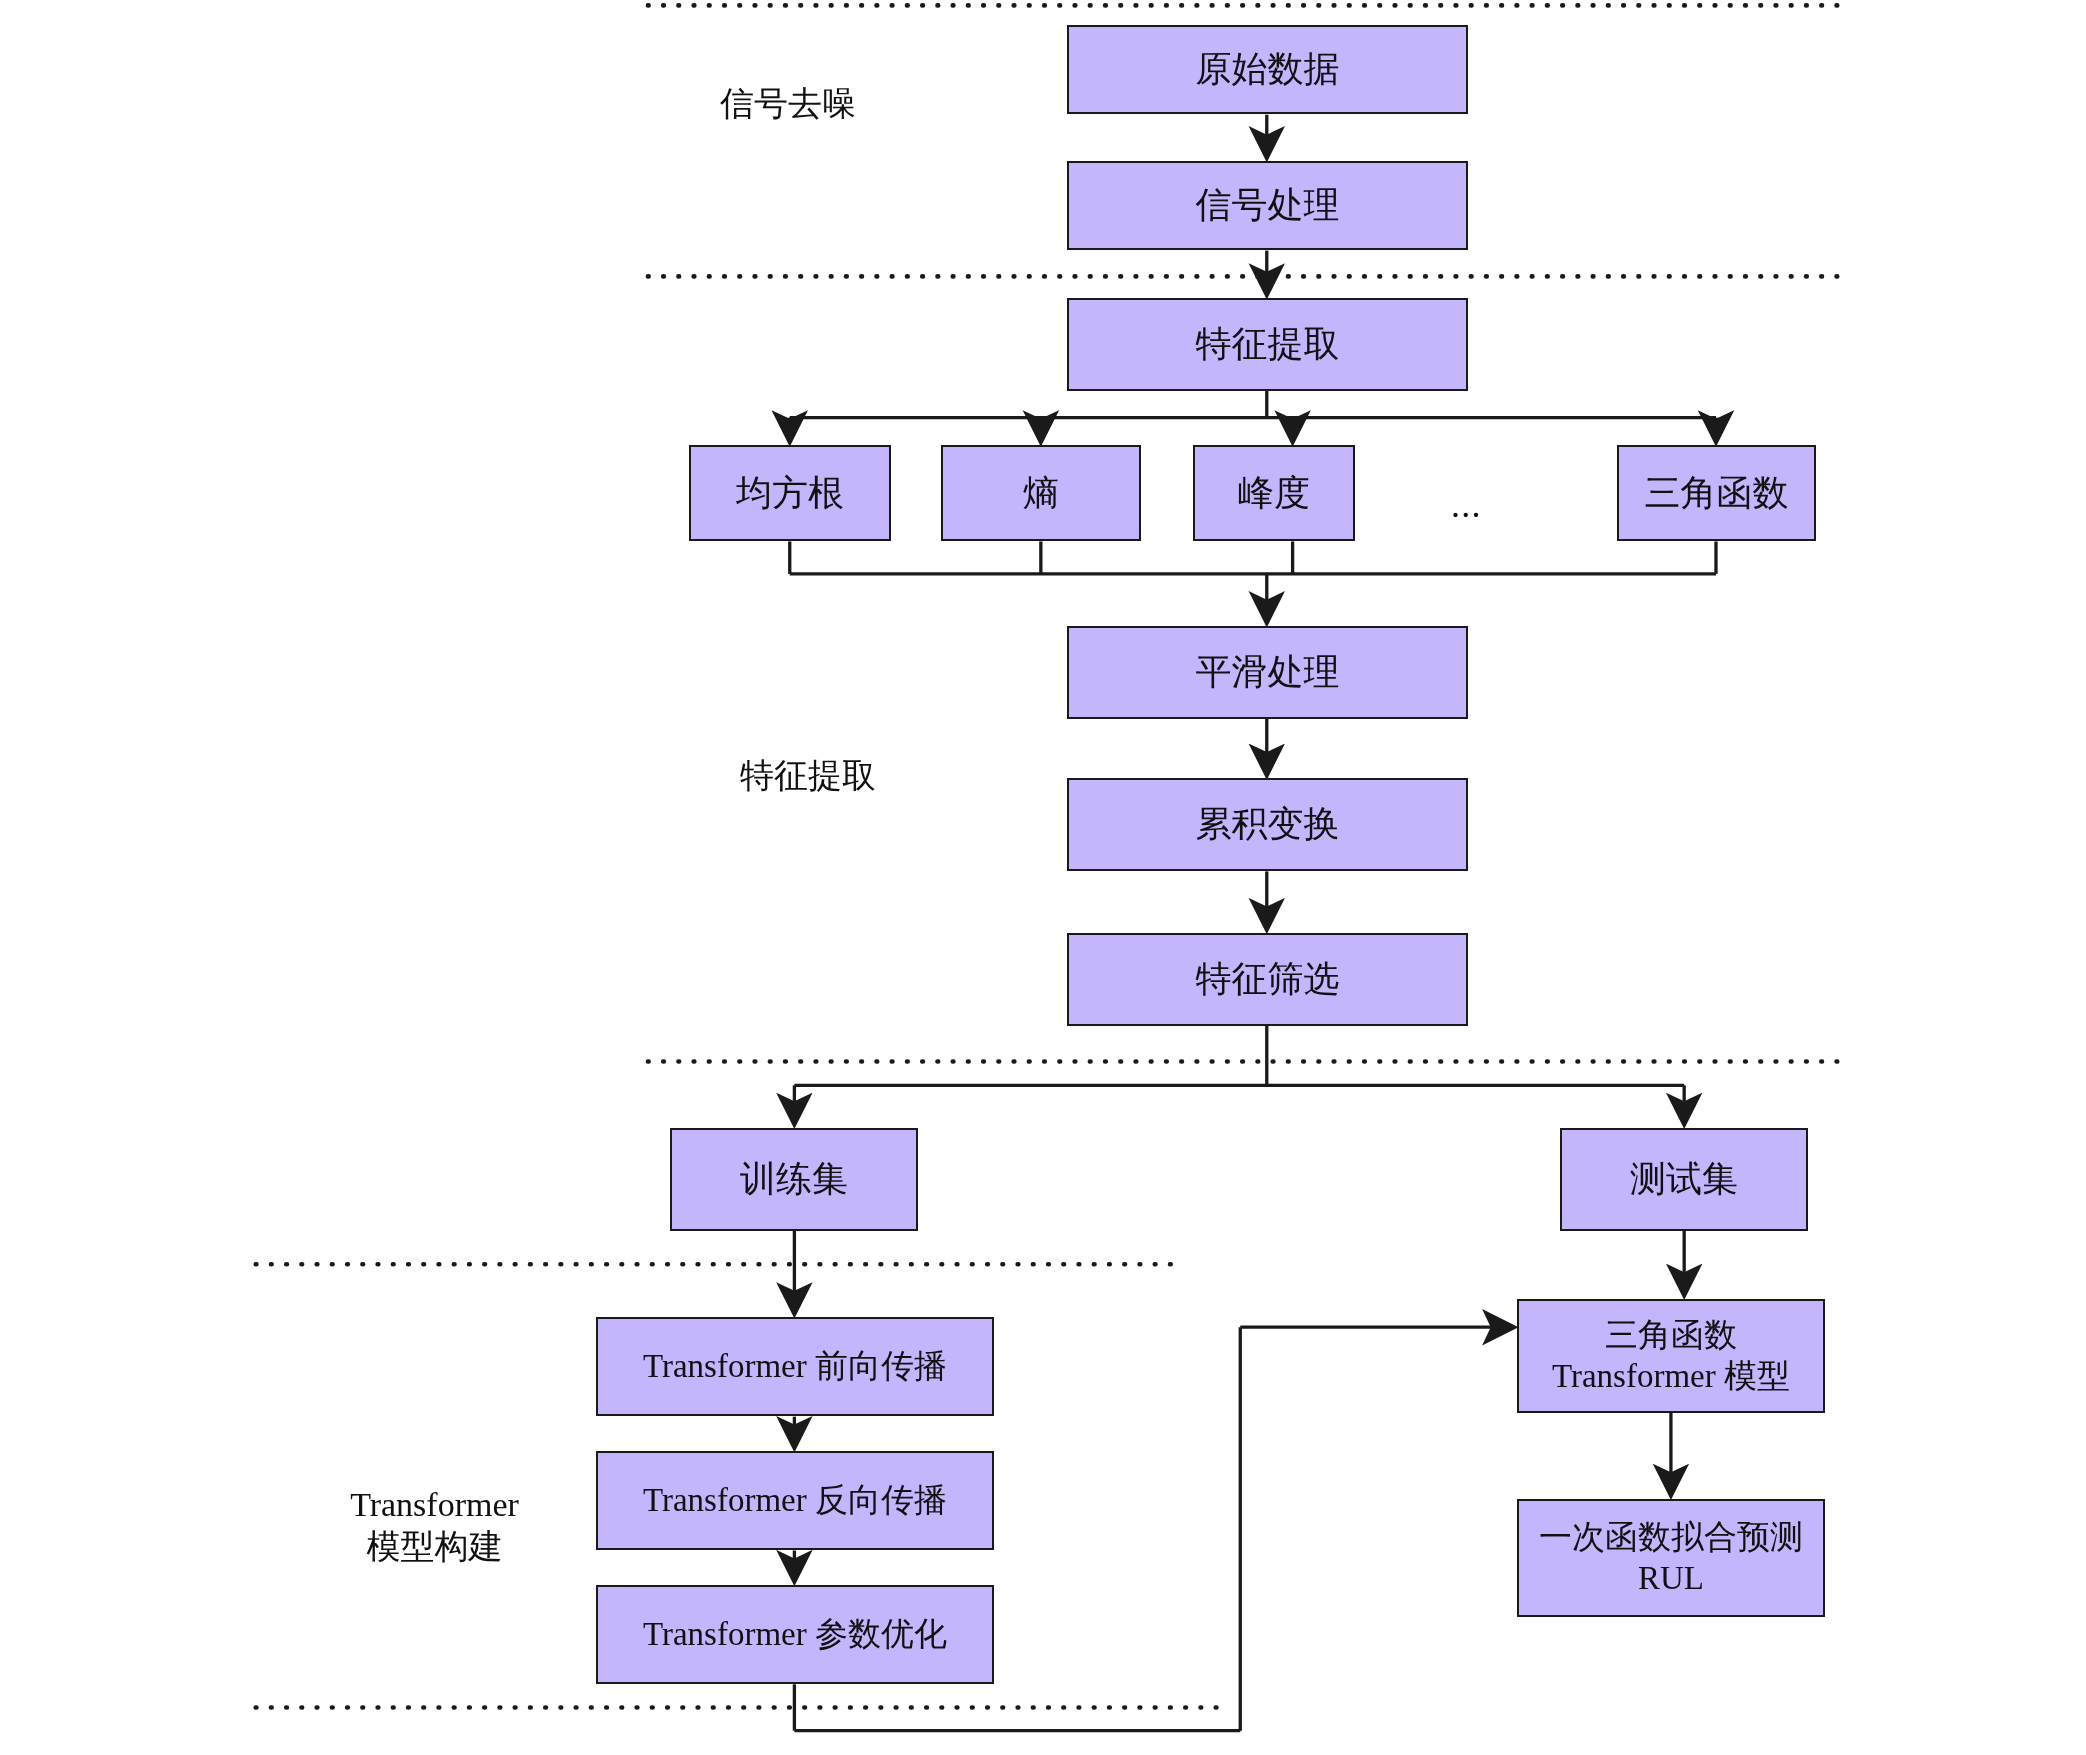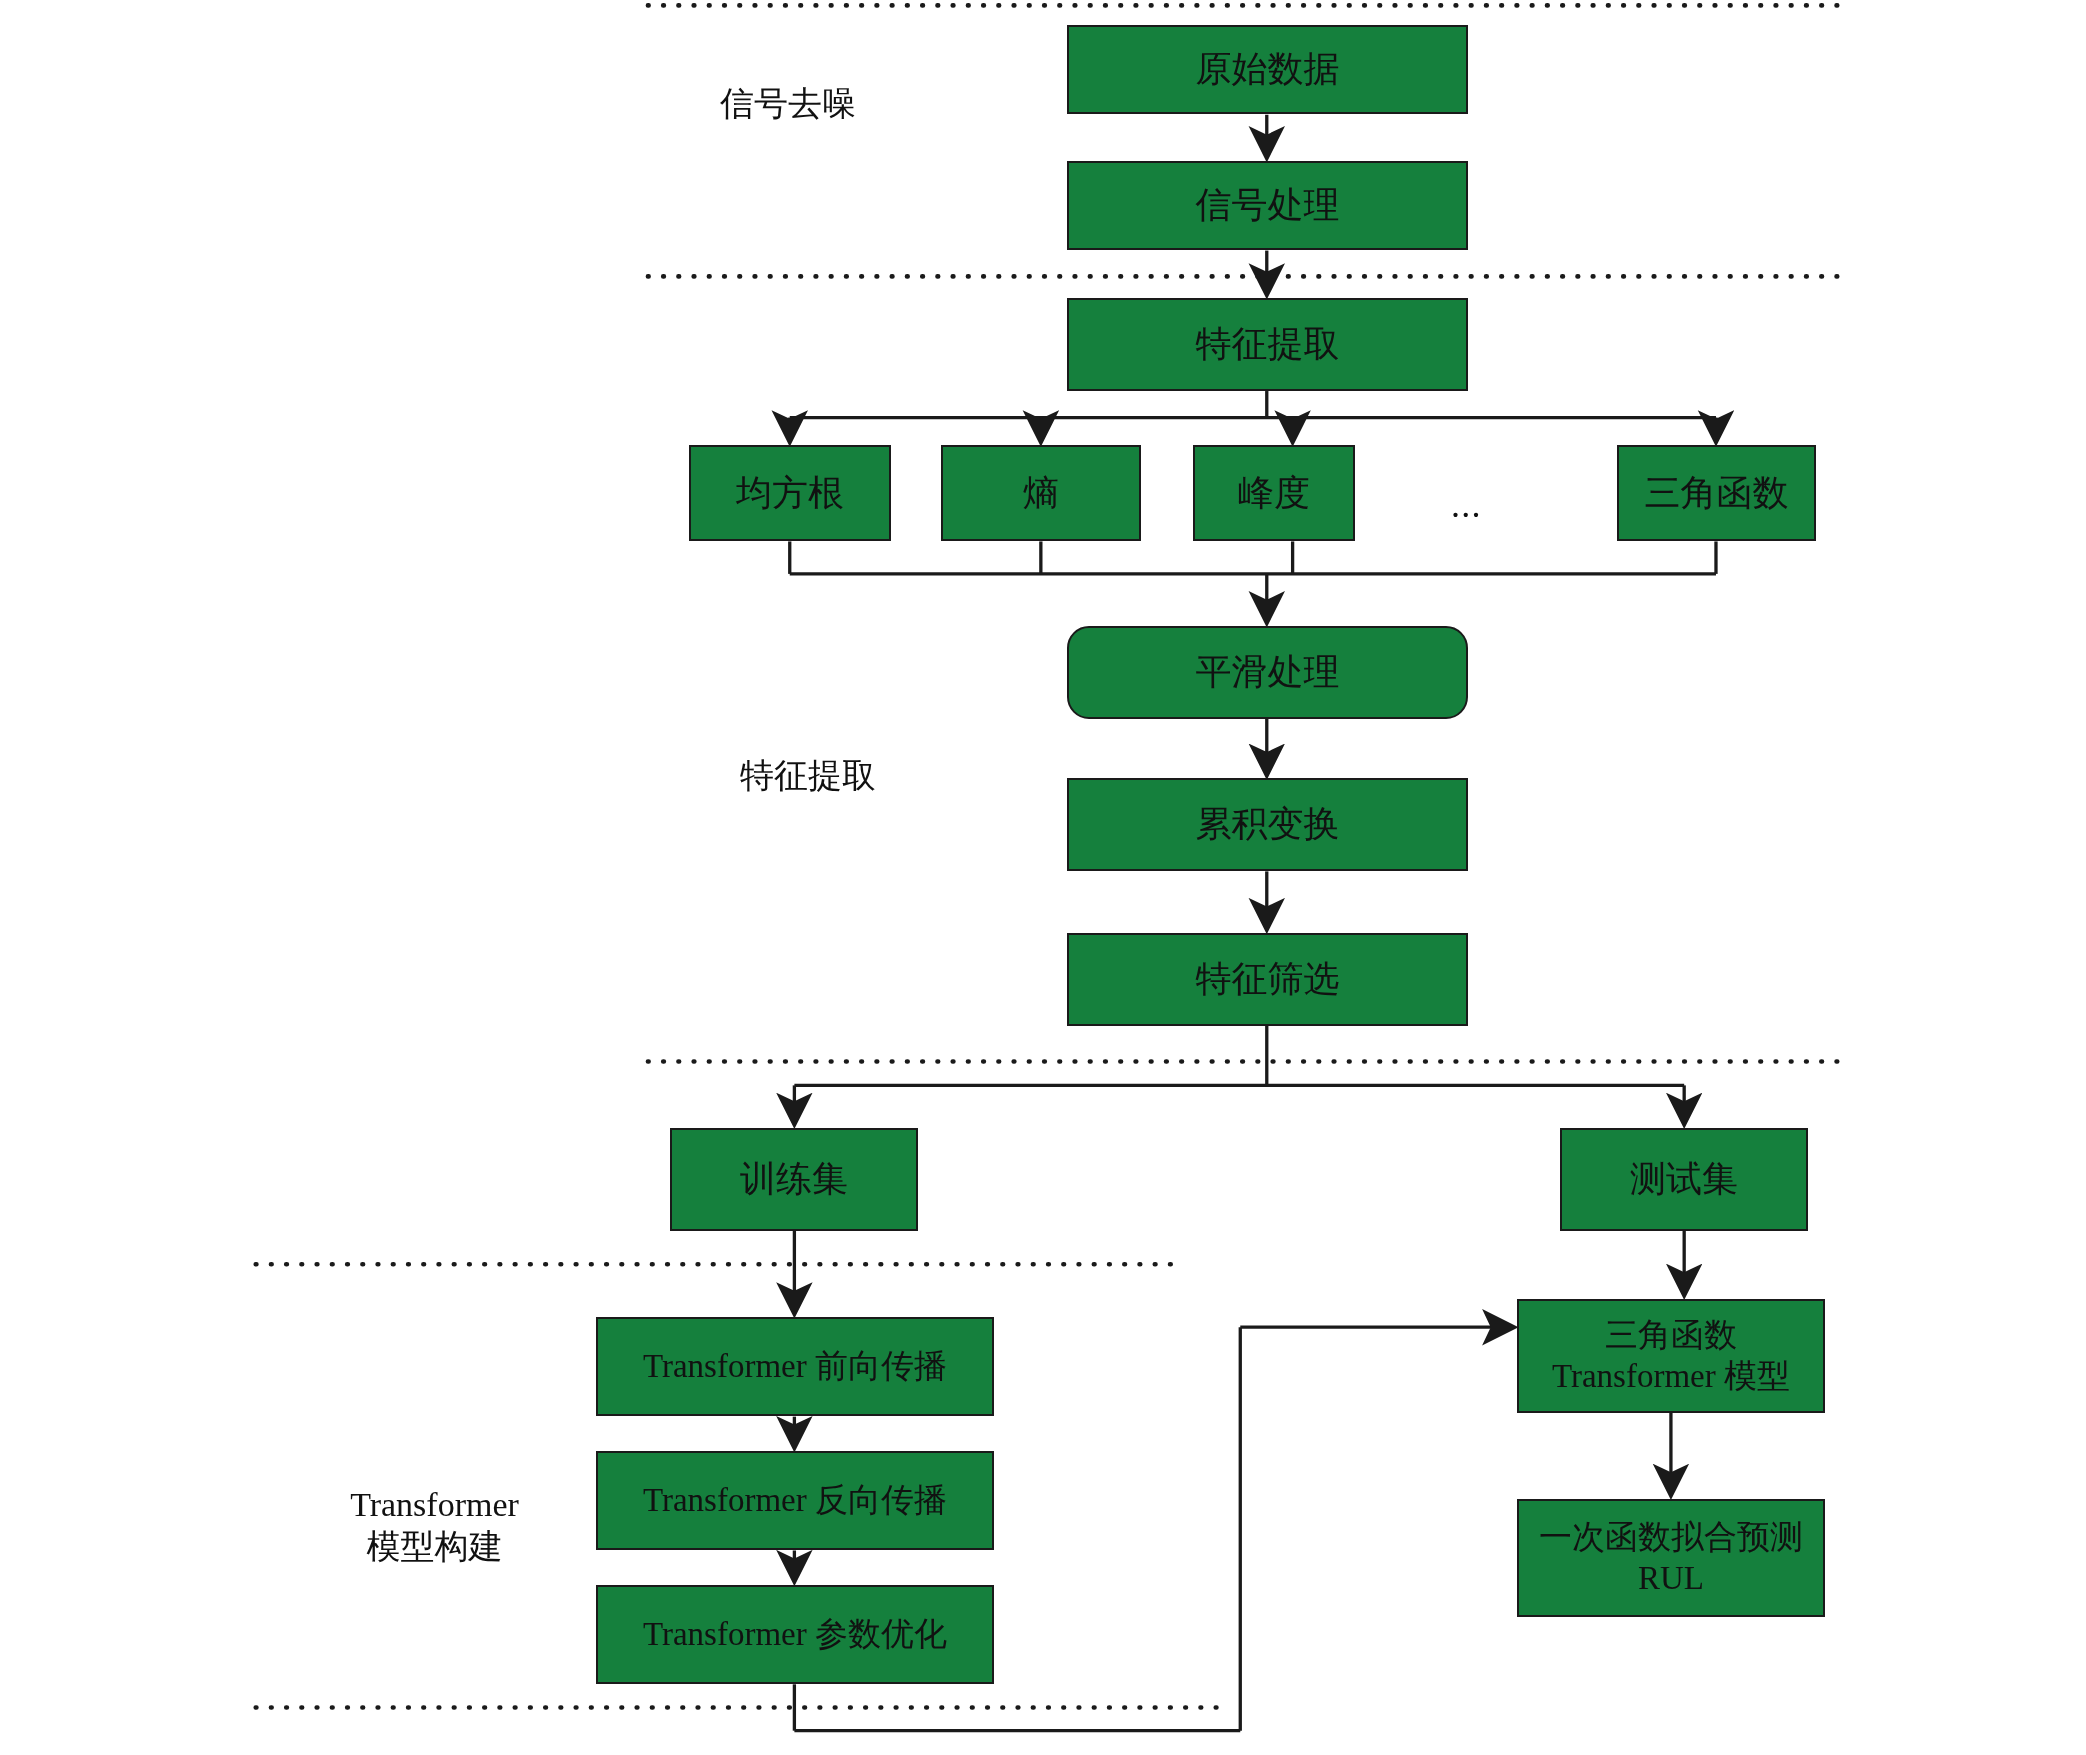--- a/index.html
+++ b/index.html
@@ -8,21 +8,21 @@
     width:2087px;
     height:1756px;
     background:#ffffff;
     font-family:"Liberation Serif","DejaVu Serif",serif;
     overflow:hidden;
   }
   .node{
     position:absolute;
     box-sizing:border-box;
     border:2.7px solid #1a1a1a;
-    background:#15803d;
+    background:#c4b5fd;
     display:flex;
     align-items:center;
     justify-content:center;
     text-align:center;
     color:#111111;
     line-height:1.25;
     white-space:pre-line;
   }
   .node .lbl{display:block;width:100%;}
   .fs-big{font-size:36px;}
@@ -143,21 +143,21 @@
   <div class="node fs-big" style="left:1193px;top:445px;width:162px;height:96px;">
     <span class="lbl">峰度</span>
   </div>
   <div class="ellipsis" style="left:1451px;top:484px;">
     <span>...</span>
   </div>
   <div class="node fs-big" style="left:1617px;top:445px;width:199px;height:96px;">
     <span class="lbl">三角函数</span>
   </div>
 
-  <div class="node fs-big" style="left:1067px;top:626px;width:401px;height:93px;border-radius:22px;">
+  <div class="node fs-big" style="left:1067px;top:626px;width:401px;height:93px;">
     <span class="lbl">平滑处理</span>
   </div>
   <div class="node fs-big" style="left:1067px;top:778px;width:401px;height:93px;">
     <span class="lbl">累积变换</span>
   </div>
   <div class="node fs-big" style="left:1067px;top:933px;width:401px;height:93px;">
     <span class="lbl">特征筛选</span>
   </div>
 
   <div class="node fs-big" style="left:670px;top:1128px;width:248px;height:103px;">

